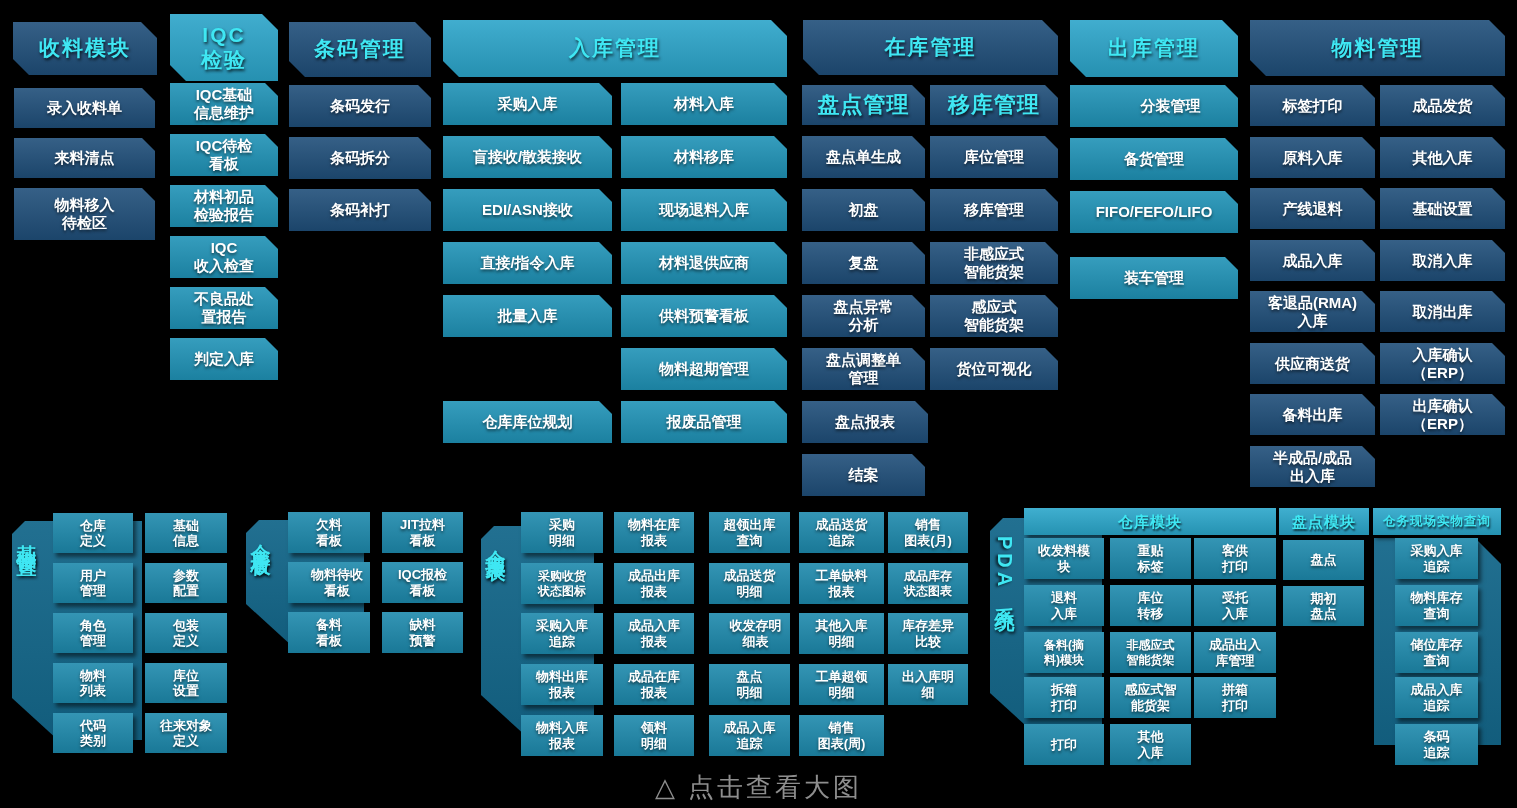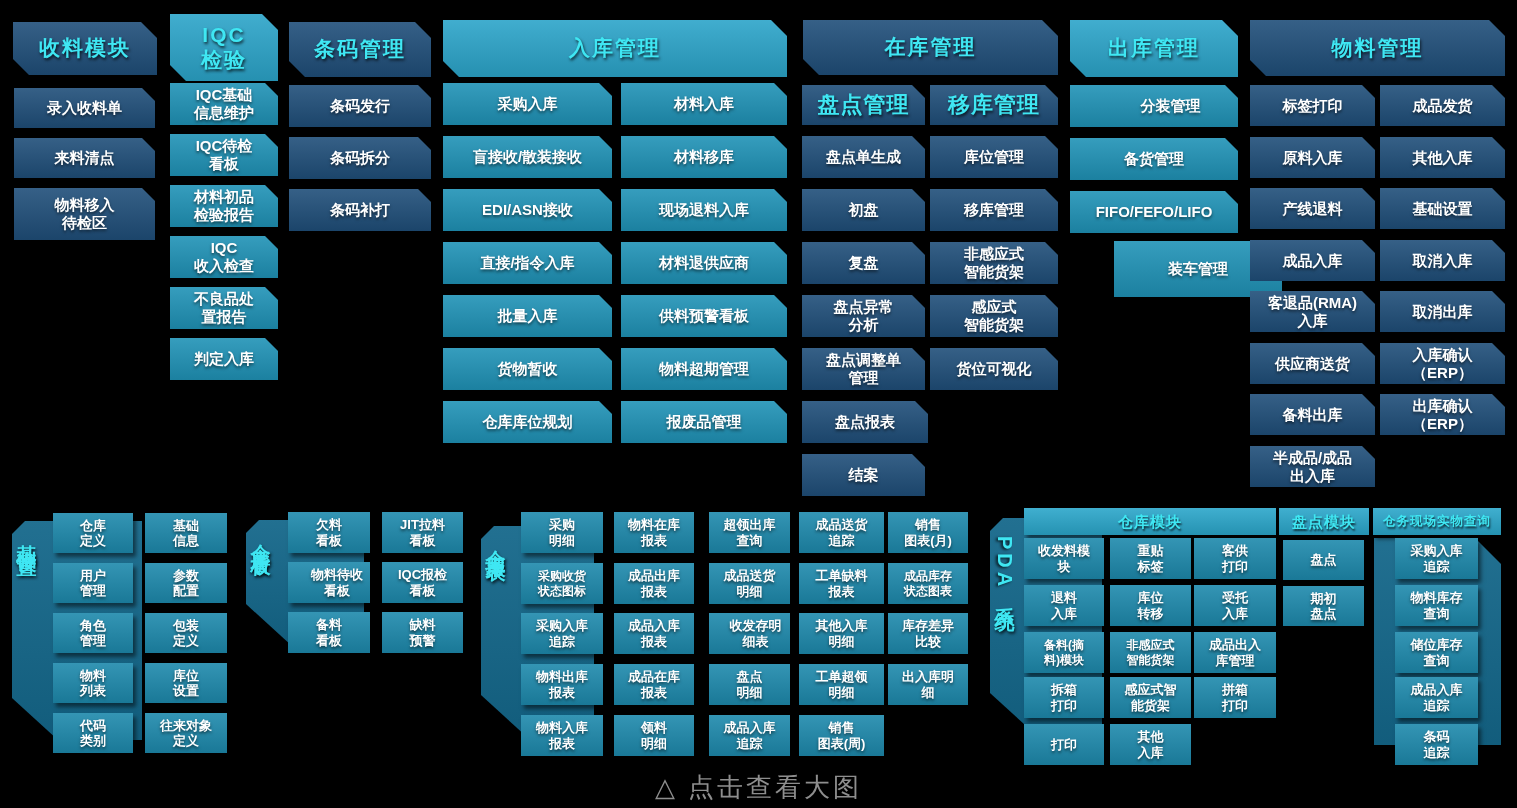--- a/index.html
+++ b/index.html
@@ -65,21 +65,20 @@
     <div class="box t-hdr hdr-dark" style="left: 289px; top: 22px; width: 142px; height: 55px;">条码管理</div>
     <div class="box t-item item-dark" style="left: 289px; top: 85px; width: 142px; height: 42px;">条码发行</div>
     <div class="box t-item item-dark" style="left: 289px; top: 137px; width: 142px; height: 42px;">条码拆分</div>
     <div class="box t-item item-dark" style="left: 289px; top: 189px; width: 142px; height: 42px;">条码补打</div>
     <div class="box t-hdr hdr-teal" style="left: 443px; top: 20px; width: 344px; height: 57px;">入库管理</div>
     <div class="box t-item item-teal" style="left: 443px; top: 83px; width: 169px; height: 42px;">采购入库</div>
     <div class="box t-item item-teal" style="left: 443px; top: 136px; width: 169px; height: 42px;">盲接收/散装接收</div>
     <div class="box t-item item-teal" style="left: 443px; top: 189px; width: 169px; height: 42px;">EDI/ASN接收</div>
     <div class="box t-item item-teal" style="left: 443px; top: 242px; width: 169px; height: 42px;">直接/指令入库</div>
     <div class="box t-item item-teal" style="left: 443px; top: 295px; width: 169px; height: 42px;">批量入库</div>
-    <div class="box t-item item-teal" style="left: 443px; top: 348px; width: 169px; height: 42px;">货物暂收</div>
     <div class="box t-item item-teal" style="left: 443px; top: 401px; width: 169px; height: 42px;">仓库库位规划</div>
     <div class="box t-item item-teal" style="left: 621px; top: 83px; width: 166px; height: 42px;">材料入库</div>
     <div class="box t-item item-teal" style="left: 621px; top: 136px; width: 166px; height: 42px;">材料移库</div>
     <div class="box t-item item-teal" style="left: 621px; top: 189px; width: 166px; height: 42px;">现场退料入库</div>
     <div class="box t-item item-teal" style="left: 621px; top: 242px; width: 166px; height: 42px;">材料退供应商</div>
     <div class="box t-item item-teal" style="left: 621px; top: 295px; width: 166px; height: 42px;">供料预警看板</div>
     <div class="box t-item item-teal" style="left: 621px; top: 348px; width: 166px; height: 42px;">物料超期管理</div>
     <div class="box t-item item-teal" style="left: 621px; top: 401px; width: 166px; height: 42px;">报废品管理</div>
     <div class="box t-hdr hdr-dark" style="left: 803px; top: 20px; width: 255px; height: 55px;">在库管理</div>
     <div class="box t-item sub-hdr item-dark" style="left: 802px; top: 85px; width: 123px; height: 40px;">盘点管理</div>
@@ -97,21 +96,21 @@
     <div class="box t-item item-dark" style="left: 930px; top: 189px; width: 128px; height: 42px;">移库管理</div>
     <div class="box t-item item-dark" style="left: 930px; top: 242px; width: 128px; height: 42px;">非感应式
 智能货架</div>
     <div class="box t-item item-dark" style="left: 930px; top: 295px; width: 128px; height: 42px;">感应式
 智能货架</div>
     <div class="box t-item item-dark" style="left: 930px; top: 348px; width: 128px; height: 42px;">货位可视化</div>
     <div class="box t-hdr hdr-teal" style="left: 1070px; top: 20px; width: 168px; height: 57px;">出库管理</div>
     <div class="box t-item item-teal" style="left: 1070px; top: 85px; width: 168px; height: 42px; padding-left: 33px;">分装管理</div>
     <div class="box t-item item-teal" style="left: 1070px; top: 138px; width: 168px; height: 42px;">备货管理</div>
     <div class="box t-item item-teal" style="left: 1070px; top: 191px; width: 168px; height: 42px;">FIFO/FEFO/LIFO</div>
-    <div class="box t-item item-teal" style="left: 1070px; top: 241px; width: 168px; height: 56px; margin-left: 44px;">装车管理</div>
+    <div class="box t-item item-teal" style="left: 1070px; top: 257px; width: 168px; height: 42px;">装车管理</div>
     <div class="box t-hdr hdr-dark" style="left: 1250px; top: 20px; width: 255px; height: 56px;">物料管理</div>
     <div class="box t-item item-dark" style="left: 1250px; top: 85px; width: 125px; height: 41px;">标签打印</div>
     <div class="box t-item item-dark" style="left: 1250px; top: 137px; width: 125px; height: 41px;">原料入库</div>
     <div class="box t-item item-dark" style="left: 1250px; top: 188px; width: 125px; height: 41px;">产线退料</div>
     <div class="box t-item item-dark" style="left: 1250px; top: 240px; width: 125px; height: 41px;">成品入库</div>
     <div class="box t-item item-dark" style="left: 1250px; top: 291px; width: 125px; height: 41px;">客退品(RMA)
 入库</div>
     <div class="box t-item item-dark" style="left: 1250px; top: 343px; width: 125px; height: 41px;">供应商送货</div>
     <div class="box t-item item-dark" style="left: 1250px; top: 394px; width: 125px; height: 41px;">备料出库</div>
     <div class="box t-item item-dark" style="left: 1250px; top: 446px; width: 125px; height: 41px;">半成品/成品

